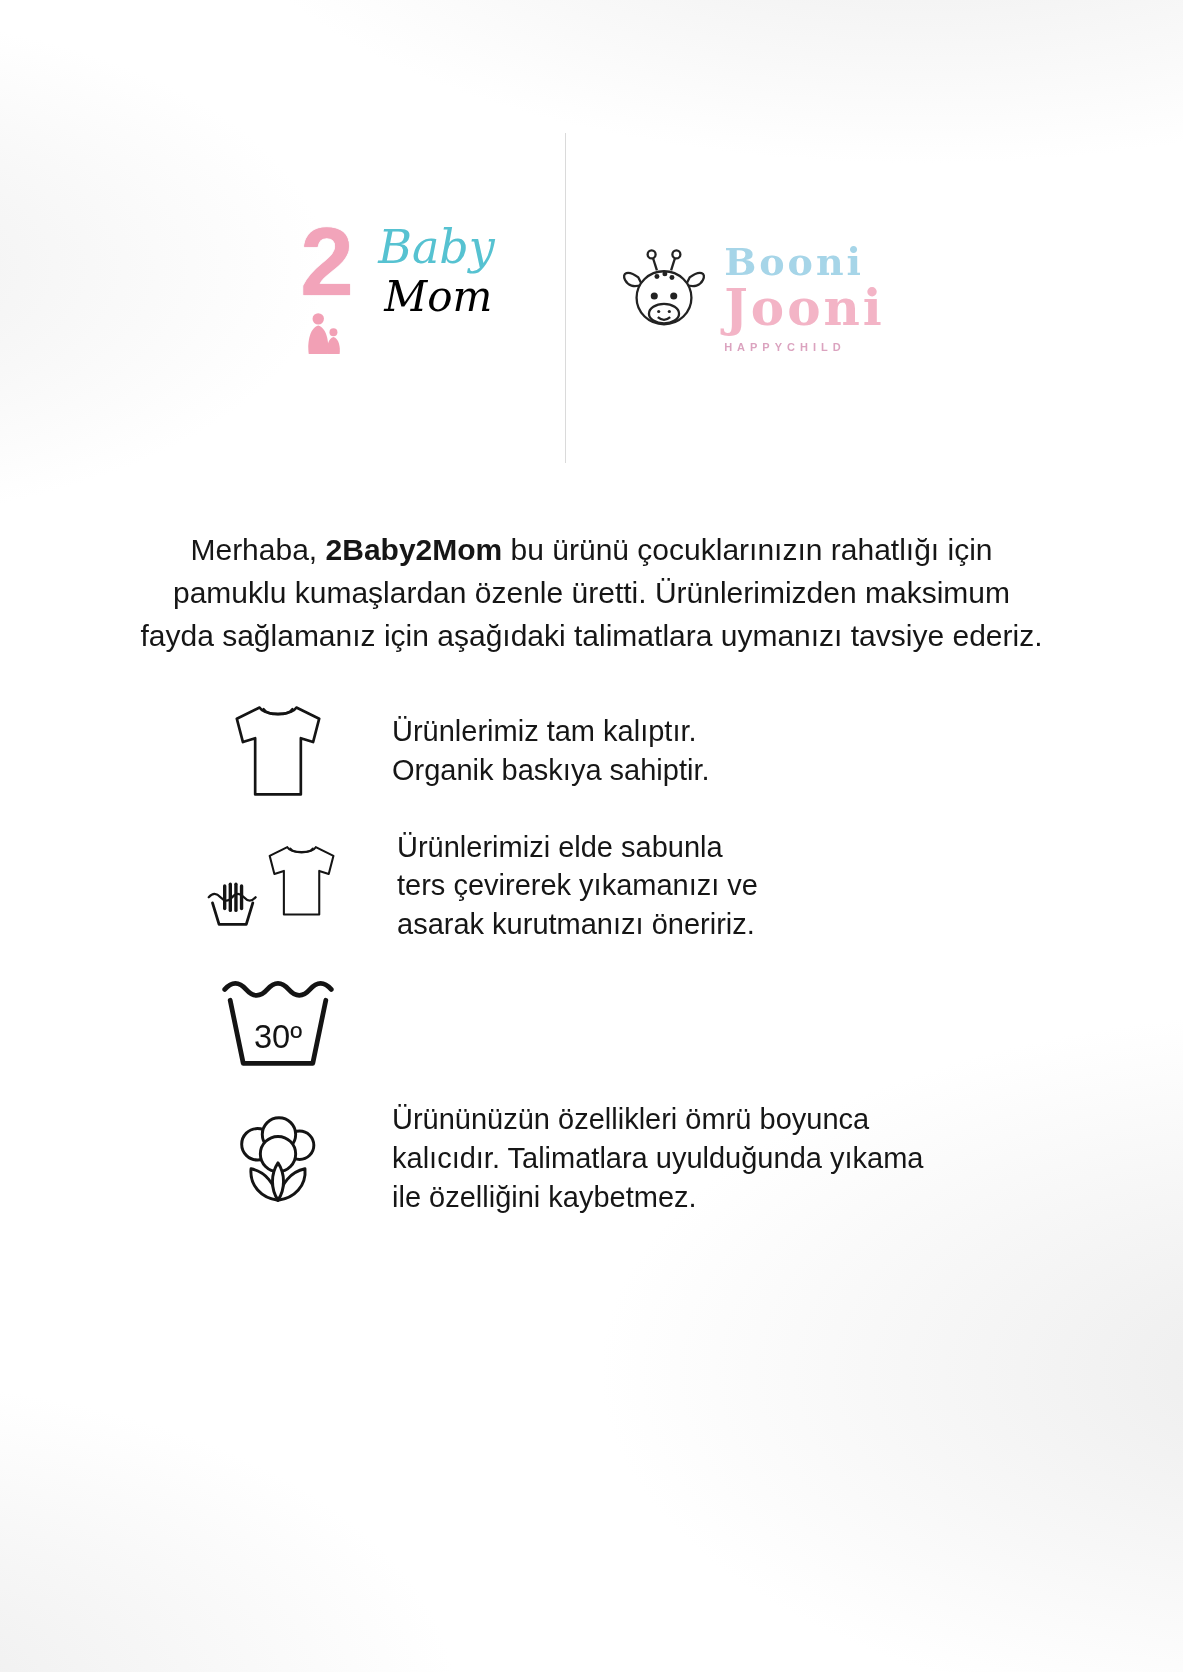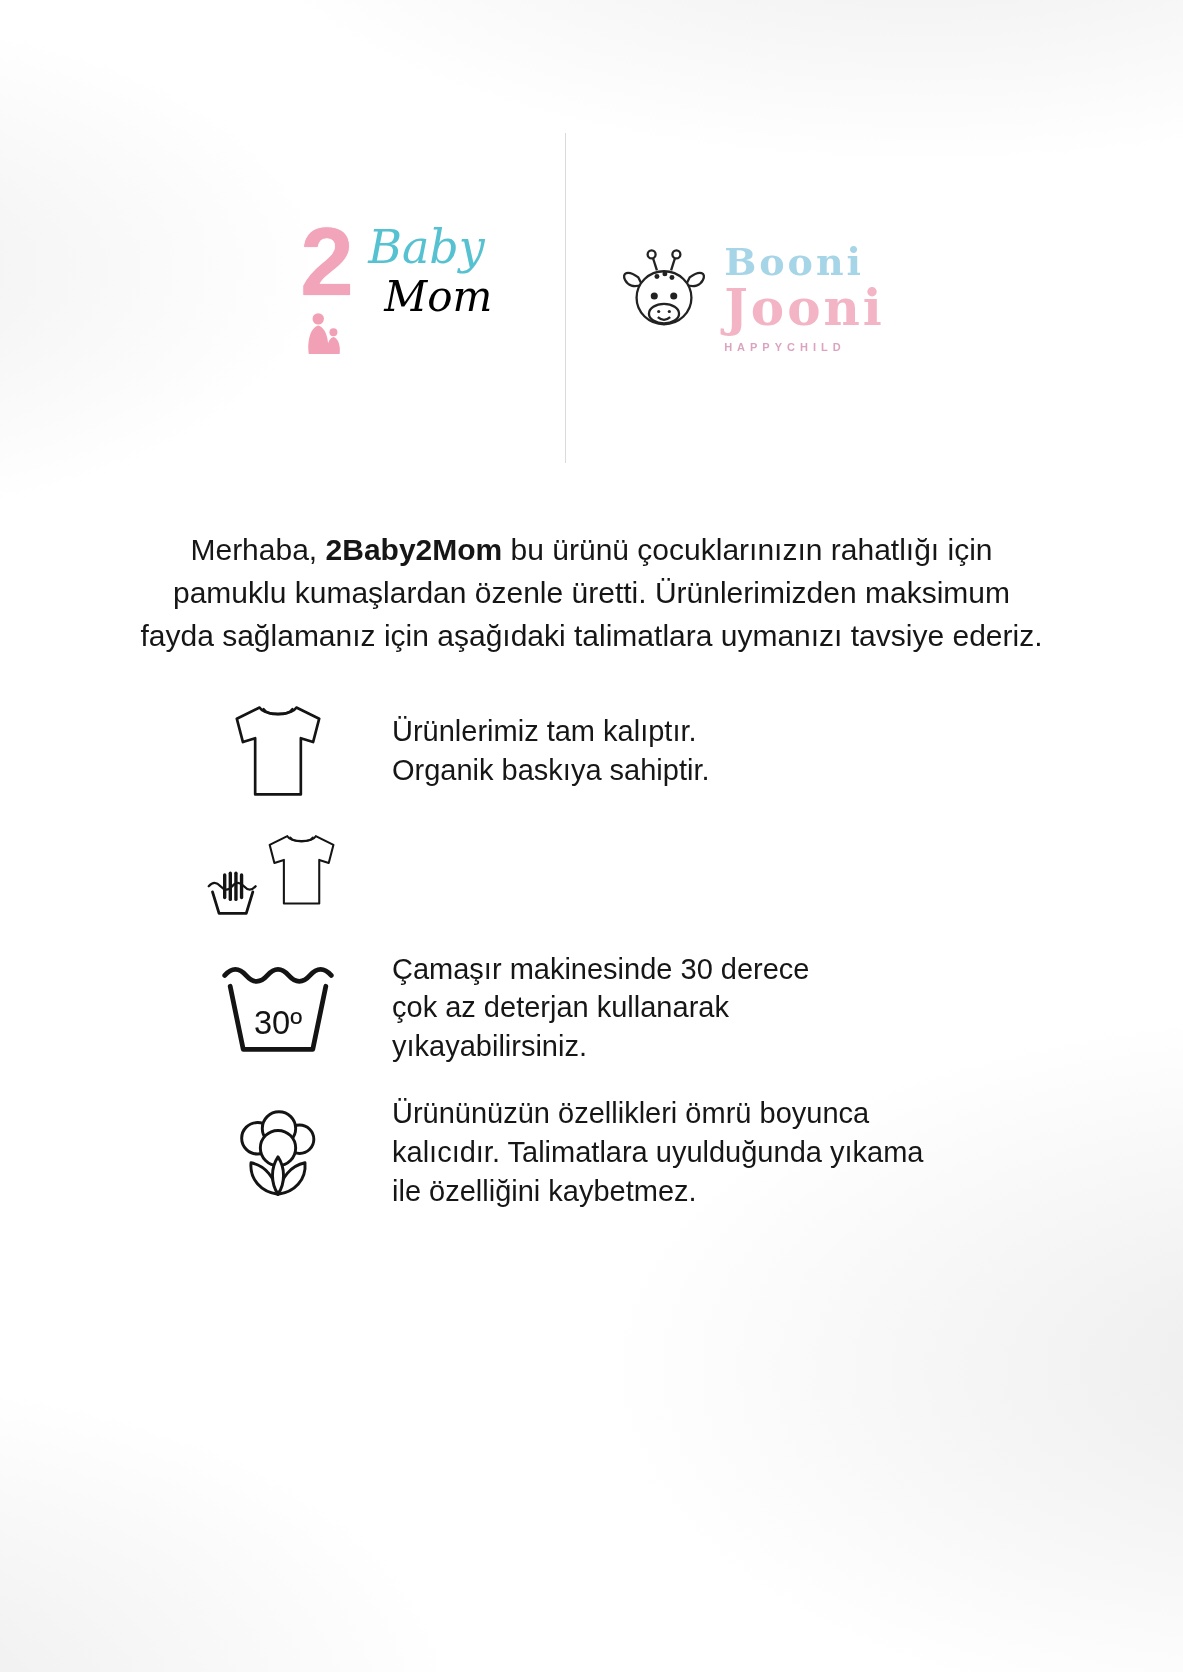--- a/index.html
+++ b/index.html
@@ -24,21 +24,21 @@
     display:flex; align-items:center; justify-content:center; gap:52px;
   }
   .divider { width:1px; height:330px; background:#dadada; align-self:center; }
   .logo-left { position:relative; width:215px; height:160px; }
   .num2 {
     position:absolute; left:2px; top:-4px;
     font-size:96px; font-weight:700; color:#f2a4ba; line-height:1;
     text-shadow:0 0 1px #e58ca8;
   }
   .baby {
-    position:absolute; left:70px; top:6px;
+    position:absolute; left:80px; top:6px;
     font-family:"DejaVu Serif", serif; font-style:italic;
     font-size:46px; color:#56c2d1; line-height:1;
   }
   .mom {
     position:absolute; left:86px; top:58px;
     font-family:"DejaVu Serif", serif; font-style:italic;
     font-size:42px; color:#000000; line-height:1;
   }
   .mom-figure { position:absolute; left:6px; top:94px; }
   .logo-right { display:flex; align-items:center; gap:14px; }
@@ -161,35 +161,35 @@
             </g>
             <path d="M4 62 q6.2 -7 12.5 0 t12.5 0 t12.5 0 t12.5 0" fill="none"></path>
             <path d="M8 68 L15 91 L44 91 L51 68" fill="none" stroke-width="3"></path>
             <path d="M21 50 L21 74" fill="none" stroke-width="3.6"></path>
             <path d="M27 48 L27 76" fill="none" stroke-width="3.6"></path>
             <path d="M33 48 L33 76" fill="none" stroke-width="3.6"></path>
             <path d="M39 50 L39 74" fill="none" stroke-width="3.6"></path>
           </g>
         </svg>
       </div>
+      <div class="row-text">Ürünlerimizi elde sabunla
+ters çevirerek yıkamanızı ve
+asarak kurutmanızı öneririz.</div>
     </div>
 
     <div class="row">
       <div class="icon-box">
         <svg viewBox="0 0 112 92" width="122" height="100" aria-hidden="true">
           <g fill="none" stroke="#141414" stroke-width="4.4" stroke-linejoin="round" stroke-linecap="round">
             <path d="M7 16 q9.8 -11 19.6 0 t19.6 0 t19.6 0 t19.6 0 t19.6 0"></path>
             <path d="M12 26 L24 84 L88 84 L100 26"></path>
           </g>
           <text x="56" y="70" text-anchor="middle" font-size="30" fill="#141414" font-family="Liberation Sans, sans-serif">30º</text>
         </svg>
       </div>
-      <div class="row-text">Çamaşır makinesinde 30 derece
-çok az deterjan kullanarak
-yıkayabilirsiniz.</div>
     </div>
 
     <div class="row">
       <div class="icon-box">
         <svg viewBox="0 0 110 108" width="108" height="106" aria-hidden="true">
           <g fill="#ffffff" stroke="#141414" stroke-width="3" stroke-linejoin="round">
             <circle cx="34" cy="40" r="16"></circle>
             <circle cx="77" cy="41" r="14.5"></circle>
             <circle cx="56" cy="30" r="17"></circle>
             <circle cx="55" cy="50" r="18"></circle>

